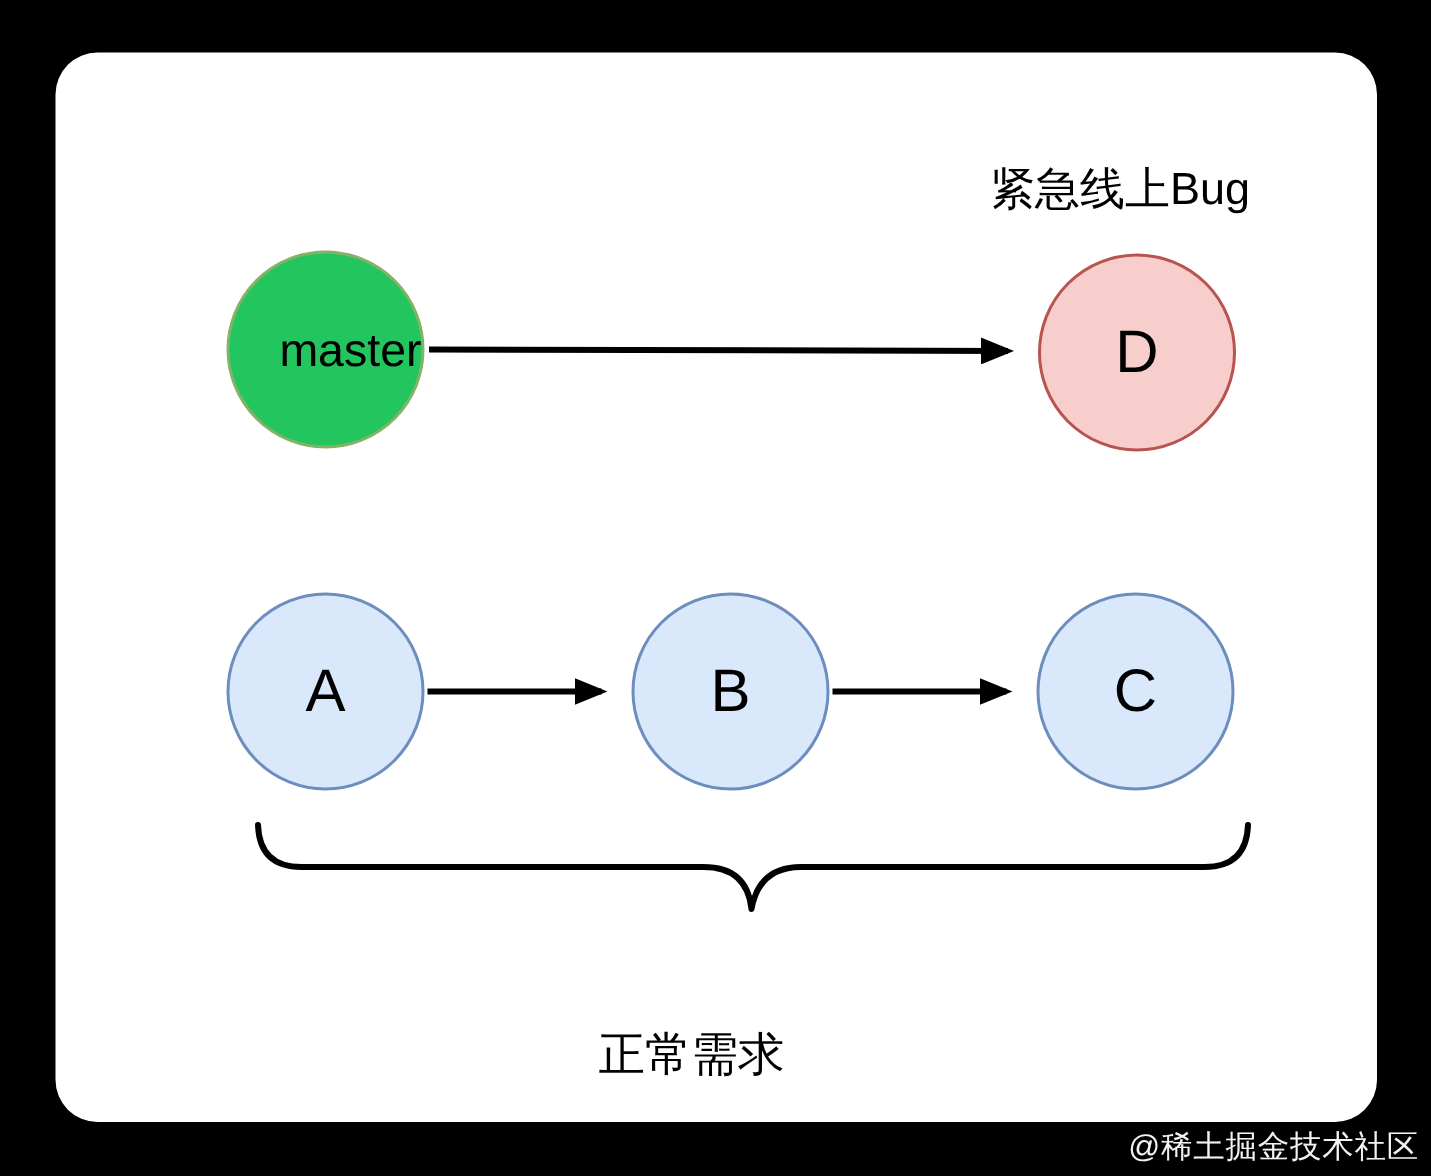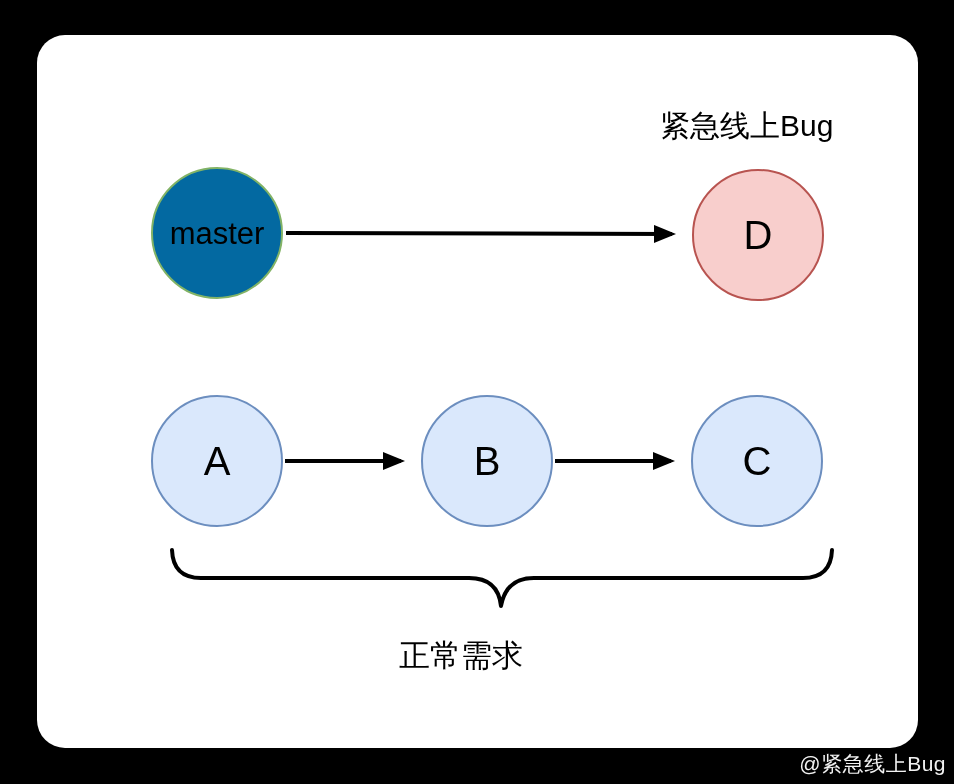--- a/index.html
+++ b/index.html
@@ -21,21 +21,21 @@
     position: absolute;
     width: 132px; height: 132px;
     border-radius: 50%;
     border: 2px solid #000;
     display: flex;
     align-items: center;
     justify-content: center;
     color: #000000;
   }
   .node .node-label { line-height: 1; }
-  .node-green { background: #0369a1; border-color: #82b366; }
+  .node-green { background: #22c55e; border-color: #82b366; justify-content: flex-end; }
   .node-red   { background: #f8cecc; border-color: #b85450; }
   .node-blue  { background: #dae8fc; border-color: #6c8ebf; }
 
   .node-master { left: 151px; top: 167px; font-size: 31px; }
   .node-d      { left: 692px; top: 169px; font-size: 40px; }
   .node-a      { left: 151px; top: 395px; font-size: 40px; }
   .node-b      { left: 421px; top: 395px; font-size: 40px; }
   .node-c      { left: 691px; top: 395px; font-size: 40px; }
 
   .diagram-svg {
@@ -45,21 +45,21 @@
     pointer-events: none;
   }
   .annotation {
     position: absolute;
     color: #000000;
     font-size: 30px;
     font-weight: 500;
     white-space: nowrap;
   }
   .annotation-urgent { left: 660px; top: 106px; width: 212px; }
-  .annotation-normal { left: 399px; top: 635px; width: 212px; font-size: 31px; }
+  .annotation-normal { left: 399px; top: 682px; width: 212px; font-size: 31px; }
 
   .watermark {
     position: absolute;
     right: 8px; top: 750px;
     color: #f2f2f2;
     font-size: 21px;
     letter-spacing: 0.5px;
     white-space: nowrap;
   }
 </style>
@@ -92,13 +92,13 @@
   </defs>
   <line x1="286" y1="233" x2="672" y2="234" stroke="#000000" stroke-width="4" marker-end="url(#arrowhead)"></line>
   <line x1="285" y1="461" x2="401" y2="461" stroke="#000000" stroke-width="4" marker-end="url(#arrowhead)"></line>
   <line x1="555" y1="461" x2="671" y2="461" stroke="#000000" stroke-width="4" marker-end="url(#arrowhead)"></line>
   <path d="M 172 550 Q 173 578 201 578 L 469 578 Q 498 578 501 606 Q 506 578 534 578 L 803 578 Q 831 578 832 550" fill="none" stroke="#000000" stroke-width="4" stroke-linecap="round" stroke-linejoin="round"></path>
 </svg>
 
 <div class="annotation annotation-urgent">紧急线上Bug</div>
 <div class="annotation annotation-normal">正常需求</div>
 
-<div class="watermark">@紧急线上Bug</div>
+<div class="watermark">@稀土掘金技术社区</div>
 
 </body></html>

